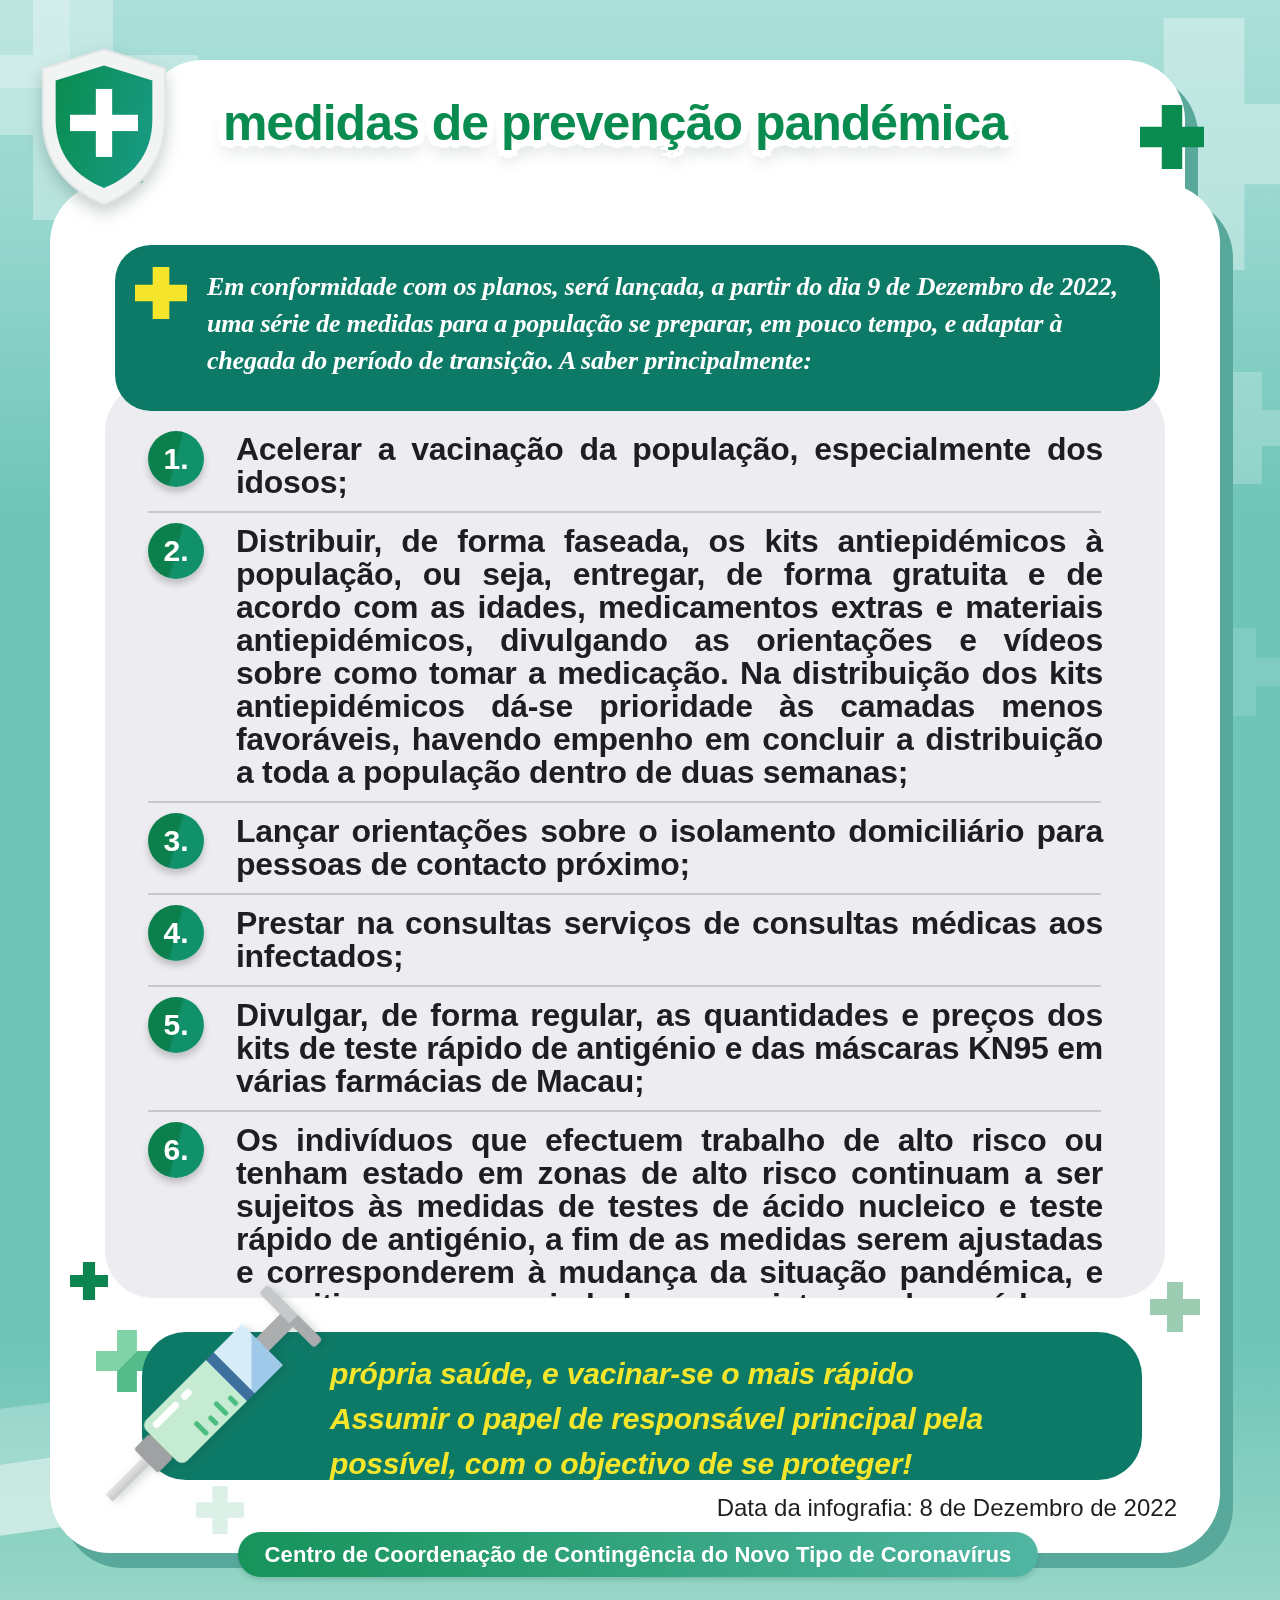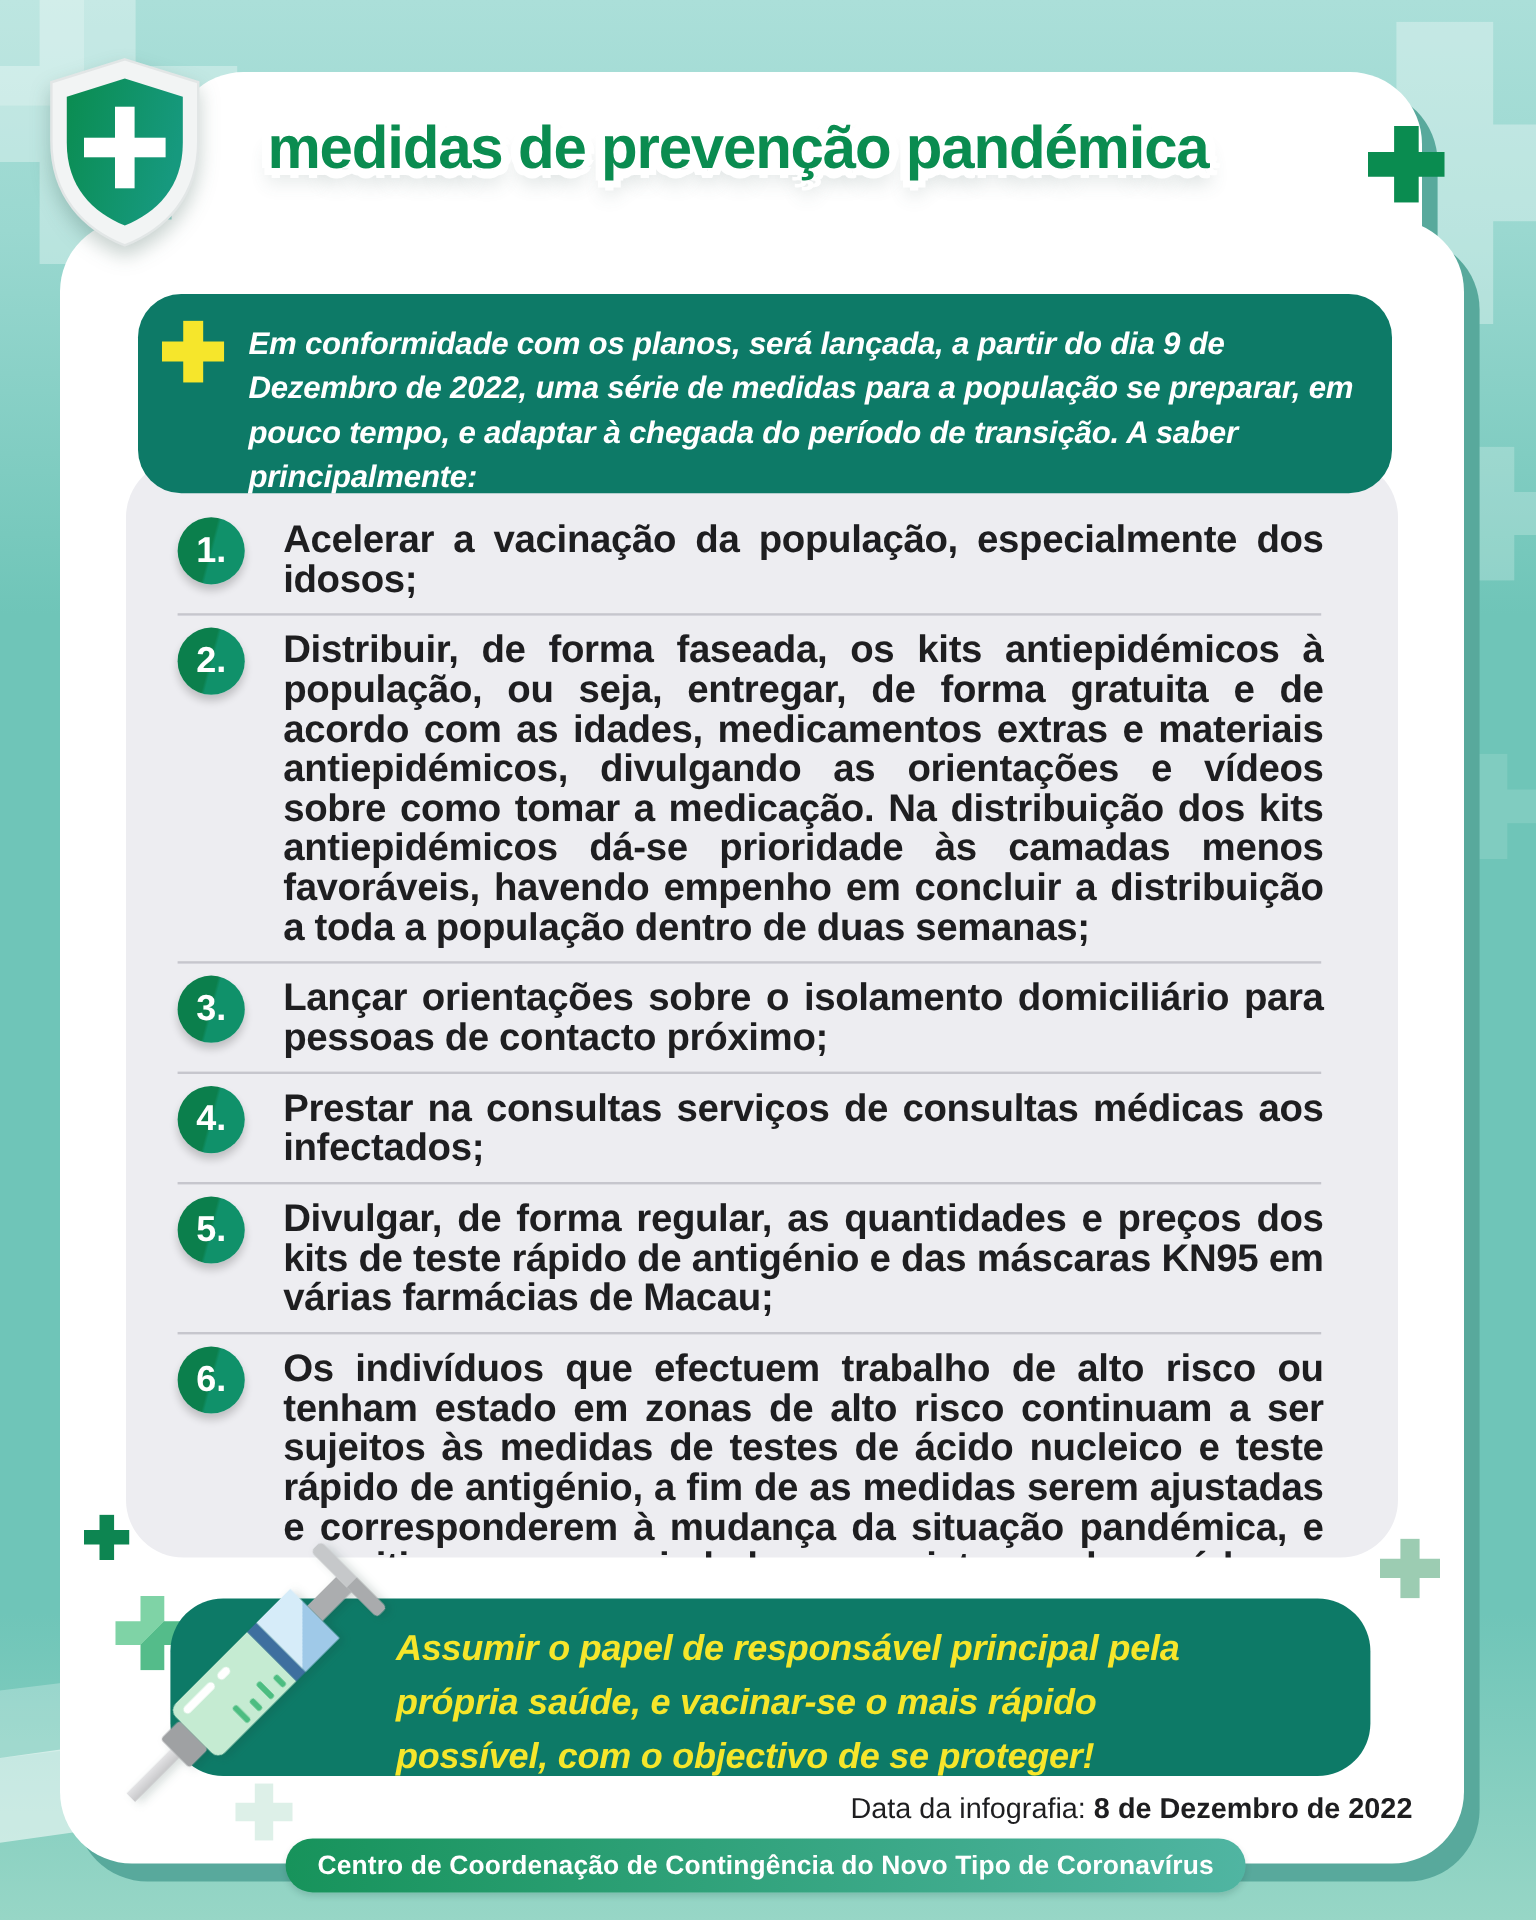--- a/index.html
+++ b/index.html
@@ -63,21 +63,21 @@
   .title-plus{left:1140px;top:105px;width:64px;height:64px;background:var(--title-green);}
   
   .intro{
     left:115px;top:245px;width:1045px;height:166px;background:var(--box-teal);
     border-radius:36px;z-index:4;
     padding:23px 30px 0 92px;
   }
   .intro-plus{left:20px;top:22px;width:52px;height:52px;background:var(--yellow);}
   .intro-text{
     color:#fff;font-weight:bold;font-style:italic;
-    font-size:26px;line-height:37px;letter-spacing:-0.2px;
+    font-size:26px;line-height:37px;letter-spacing:-0.2px;font-family:Liberation Serif, serif;
   }
   
   .panel{
     left:105px;top:383px;width:1060px;height:915px;background:var(--panel-gray);
     border-radius:48px;z-index:3;
     padding:50px 62px 0 43px;overflow:hidden;
   }
   .row{display:flex;gap:32px;align-items:flex-start;}
   .num{
     flex:0 0 56px;width:56px;height:56px;border-radius:50%;
@@ -122,21 +122,21 @@
   
   .xdark{left:70px;top:1262px;width:38px;height:38px;background:#0d8551;}
   .xlight{left:1150px;top:1282px;width:50px;height:50px;background:#9cccb2;}
   .xmint{left:96px;top:1330px;width:62px;height:62px;background:linear-gradient(135deg,#7fd3a6 50%,#54bc8a 50%);z-index:4;}
   .xpale{left:196px;top:1486px;width:48px;height:48px;background:#ddf0e8;z-index:4;}
   
   .dateline{
     right:103px;top:1494px;font-size:24px;color:var(--text-black);z-index:5;
   }
   .dateline .lbl{font-weight:normal;margin-top:40px;}
-  .dateline .val{font-weight:bold;}
+  .dateline .val{font-weight:normal;}
   .pill{
     left:238px;top:1532px;width:800px;height:45px;border-radius:24px;
     background:linear-gradient(90deg,var(--pill-a),var(--pill-b));
     display:flex;align-items:center;justify-content:center;z-index:7;
     box-shadow:0 3px 5px rgba(20,70,60,.18);
   }
   .pill span{color:#fff;font-weight:bold;font-size:22px;letter-spacing:0.1px;}
 </style>
 </head>
 <body>
@@ -219,22 +219,22 @@
     <div class="itext">Os indivíduos que efectuem trabalho de alto risco ou tenham estado em zonas de alto risco continuam a ser sujeitos às medidas de testes de ácido nucleico e teste rápido de antigénio, a fim de as medidas serem ajustadas e corresponderem à mudança da situação pandémica, e permitir que a sociedade e o sistema de saúde se adaptem de forma ordenada à mudança.</div>
   </div>
 </div>
 
 <div class="cross xdark"></div>
 <div class="cross xlight"></div>
 <div class="cross xmint"></div>
 <div class="cross xpale"></div>
 
 <div class="abs callout">
+  <div class="callout-line">própria saúde, e vacinar-se o mais rápido</div>
   <div class="callout-line">Assumir o papel de responsável principal pela</div>
-  <div class="callout-line">própria saúde, e vacinar-se o mais rápido</div>
   <div class="callout-line">possível, com o objectivo de se proteger!</div>
 </div>
 
 <div class="abs syringe-wrap">
   <div class="syringe">
     <div class="needle"></div>
     <div class="hub"></div>
     <div class="barrel">
       <div class="hl1"></div>
       <div class="hl2"></div>

